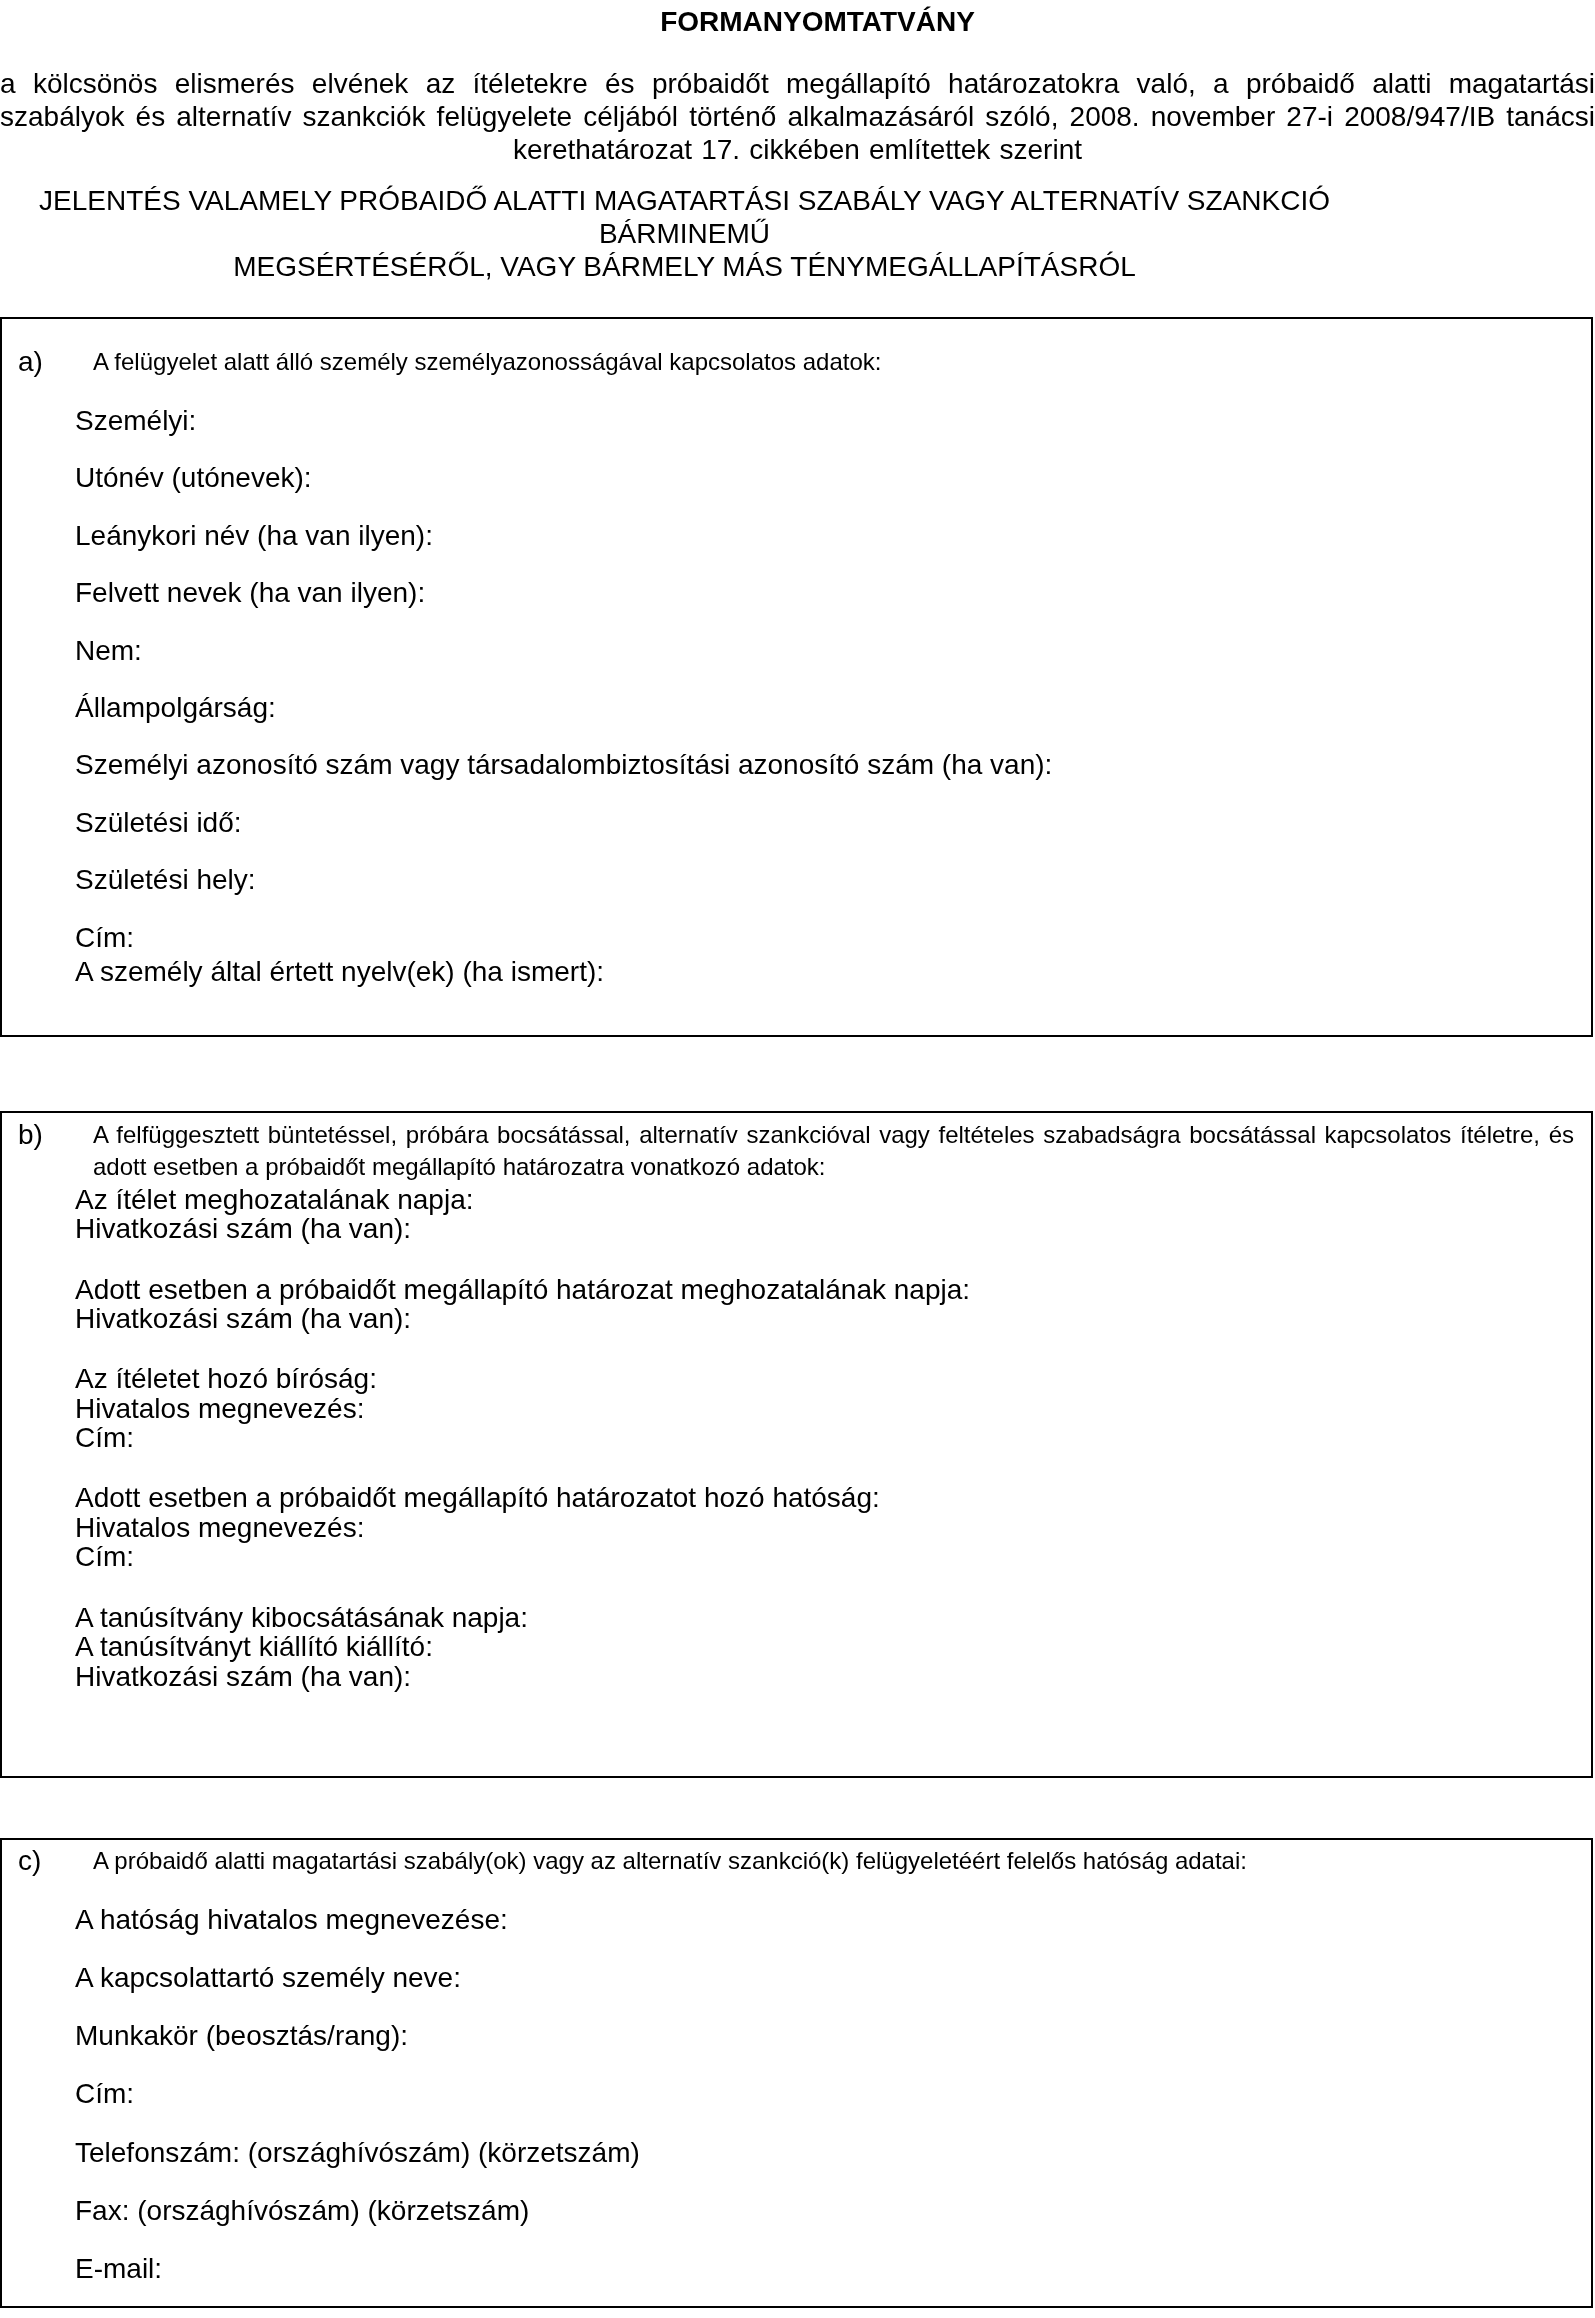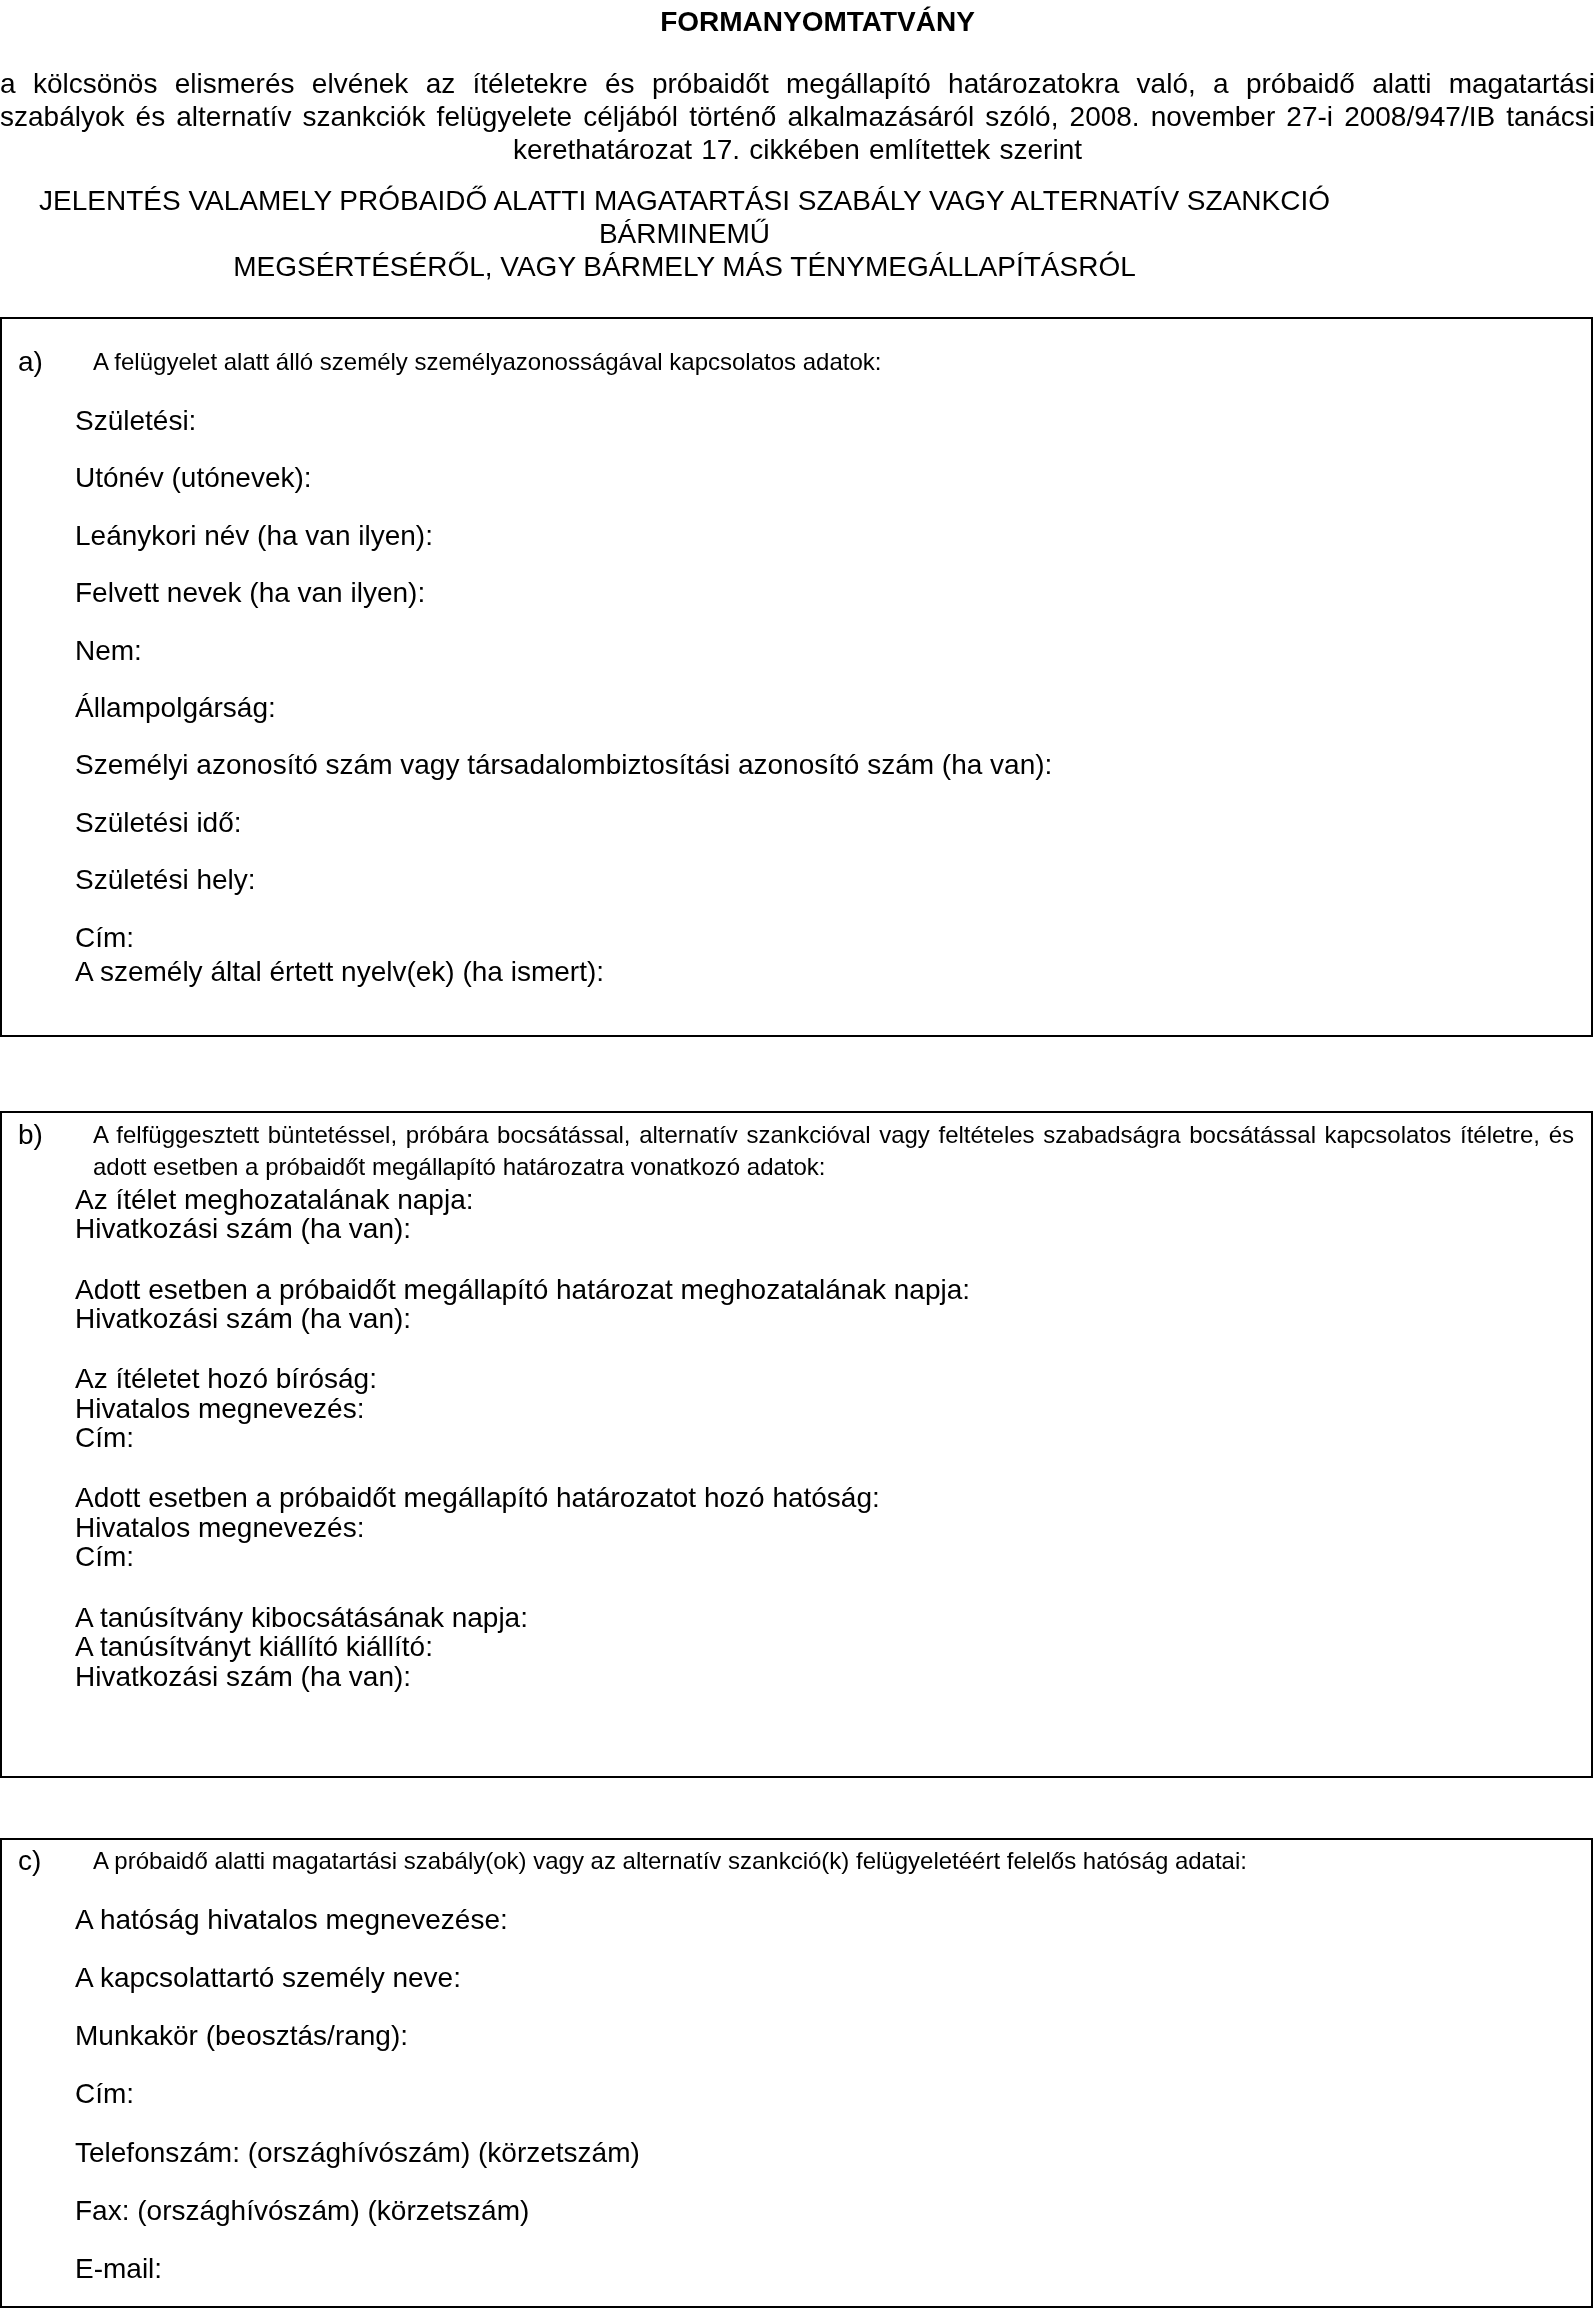--- a/index.html
+++ b/index.html
@@ -49,21 +49,21 @@
 <div class="title">FORMANYOMTATVÁNY</div>
 <div class="subtitle">a kölcsönös elismerés elvének az ítéletekre és próbaidőt megállapító határozatokra való, a próbaidő alatti magatartási szabályok és alternatív szankciók felügyelete céljából történő alkalmazásáról szóló, 2008. november 27-i 2008/947/IB tanácsi kerethatározat 17. cikkében említettek szerint</div>
 <div class="report-title">
   <div>JELENTÉS VALAMELY PRÓBAIDŐ ALATTI MAGATARTÁSI SZABÁLY VAGY ALTERNATÍV SZANKCIÓ BÁRMINEMŰ</div>
   <div>MEGSÉRTÉSÉRŐL, VAGY BÁRMELY MÁS TÉNYMEGÁLLAPÍTÁSRÓL</div>
 </div>
 
 <div class="box box-a">
   <div class="sec-letter" style="top:27px">a)</div>
   <div class="sec-heading" style="top:27px">A felügyelet alatt álló személy személyazonosságával kapcsolatos adatok:</div>
-  <div class="row" style="top:86px">Születési:</div>
+  <div class="row" style="top:86px">Személyi:</div>
   <div class="row" style="top:143px">Utónév (utónevek):</div>
   <div class="row" style="top:201px">Leánykori név (ha van ilyen):</div>
   <div class="row" style="top:258px">Felvett nevek (ha van ilyen):</div>
   <div class="row" style="top:316px">Nem:</div>
   <div class="row" style="top:373px">Állampolgárság:</div>
   <div class="row" style="top:430px">Személyi azonosító szám vagy társadalombiztosítási azonosító szám (ha van):</div>
   <div class="row" style="top:488px">Születési idő:</div>
   <div class="row" style="top:545px">Születési hely:</div>
   <div class="row" style="top:603px">Cím:</div>
   <div class="row" style="top:637px">A személy által értett nyelv(ek) (ha ismert):</div>

